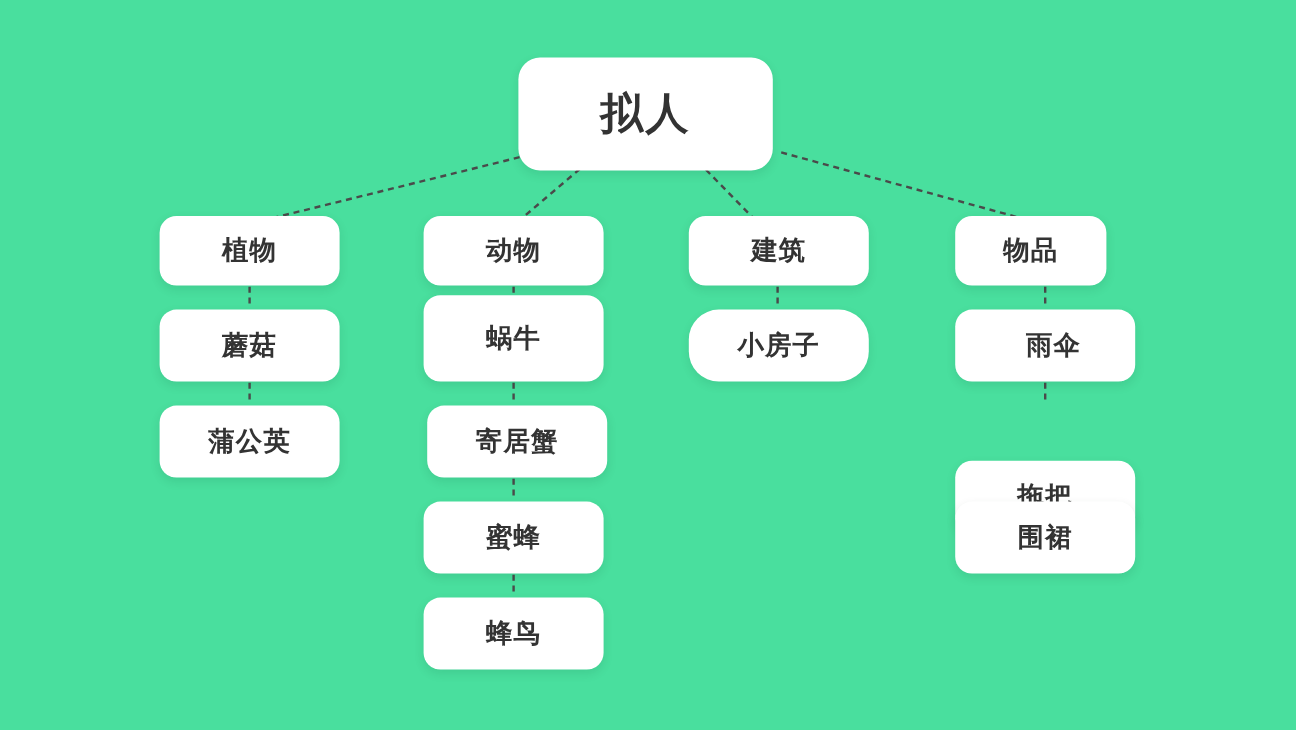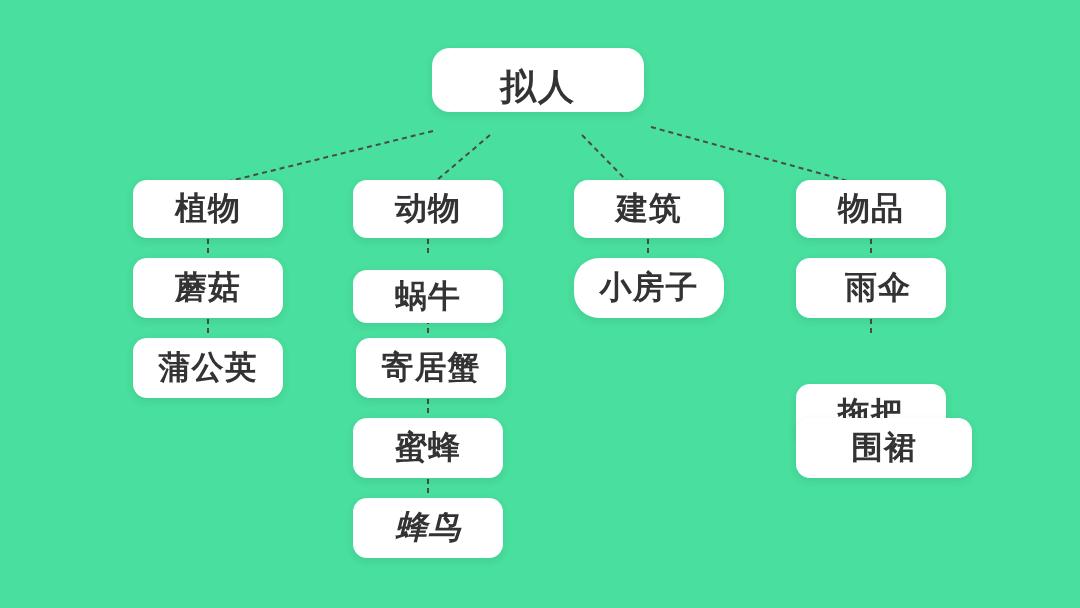--- a/index.html
+++ b/index.html
@@ -35,21 +35,21 @@
   }
   .node {
     position: absolute;
     background: var(--node-bg);
     border-radius: 14px;
     display: flex;
     align-items: center;
     justify-content: center;
     color: var(--text);
     font-weight: 700;
-    font-size: 32px;
+    font-size: 22px;
     letter-spacing: 1px;
     box-shadow: 0 3px 8px rgba(0, 60, 35, 0.10);
     cursor: default;
   }
   .node.root {
     border-radius: 18px;
     font-size: 36px;
     letter-spacing: 2px;
   }
 </style>
@@ -73,63 +73,63 @@
     <line x1="428" y1="399" x2="428" y2="417"></line>
     <line x1="428" y1="479" x2="428" y2="497"></line>
 
     <line x1="648" y1="239" x2="648" y2="257"></line>
 
     <line x1="871" y1="239" x2="871" y2="257"></line>
     <line x1="871" y1="319" x2="871" y2="337"></line>
     <line x1="871" y1="399" x2="871" y2="417"></line>
   </svg>
 
-  <div class="node root" style="left:432px; top:48px; width:212px; height:64px;align-items:flex-end;">
+  <div class="node root" style="left:432px; top:48px; width:212px; height:94px;">
     <span>拟人</span>
   </div>
 
   <div class="node" style="left:133px; top:180px; width:150px; height:58px;">
     <span>植物</span>
   </div>
   <div class="node" style="left:133px; top:258px; width:150px; height:60px;">
     <span>蘑菇</span>
   </div>
   <div class="node" style="left:133px; top:338px; width:150px; height:60px;">
     <span>蒲公英</span>
   </div>
 
   <div class="node" style="left:353px; top:180px; width:150px; height:58px;text-align:center;">
     <span>动物</span>
   </div>
-  <div class="node" style="left:353px; top:270px; width:150px; height:53px;font-family:Liberation Serif, serif;">
+  <div class="node" style="left:353px; top:246px; width:150px; height:72px;font-family:Liberation Serif, serif;">
     <span>蜗牛</span>
   </div>
   <div class="node" style="left:356px; top:338px; width:150px; height:60px;">
     <span>寄居蟹</span>
   </div>
   <div class="node" style="left:353px; top:418px; width:150px; height:60px;">
     <span>蜜蜂</span>
   </div>
-  <div class="node" style="left:353px; top:498px; width:150px; height:60px;font-style:italic;">
+  <div class="node" style="left:353px; top:498px; width:150px; height:60px;">
     <span>蜂鸟</span>
   </div>
 
   <div class="node" style="left:574px; top:180px; width:150px; height:58px;">
     <span>建筑</span>
   </div>
   <div class="node" style="left:574px; top:258px; width:150px; height:60px;border-radius:25px;">
     <span>小房子</span>
   </div>
 
-  <div class="node" style="left:796px; top:180px; width:150px; height:58px;">
+  <div class="node" style="left:796px; top:180px; width:126px; height:58px;">
     <span>物品</span>
   </div>
   <div class="node" style="left:796px; top:258px; width:150px; height:60px;padding-left:14px;">
     <span>雨伞</span>
   </div>
   <div class="node" style="left:796px; top:338px; width:150px; height:60px;margin-top:46px;">
     <span>拖把</span>
   </div>
-  <div class="node" style="left:796px; top:418px; width:176px; height:60px;">
+  <div class="node" style="left:796px; top:418px; width:150px; height:60px;">
     <span>围裙</span>
   </div>
 
 </div>
 
 </body></html>

